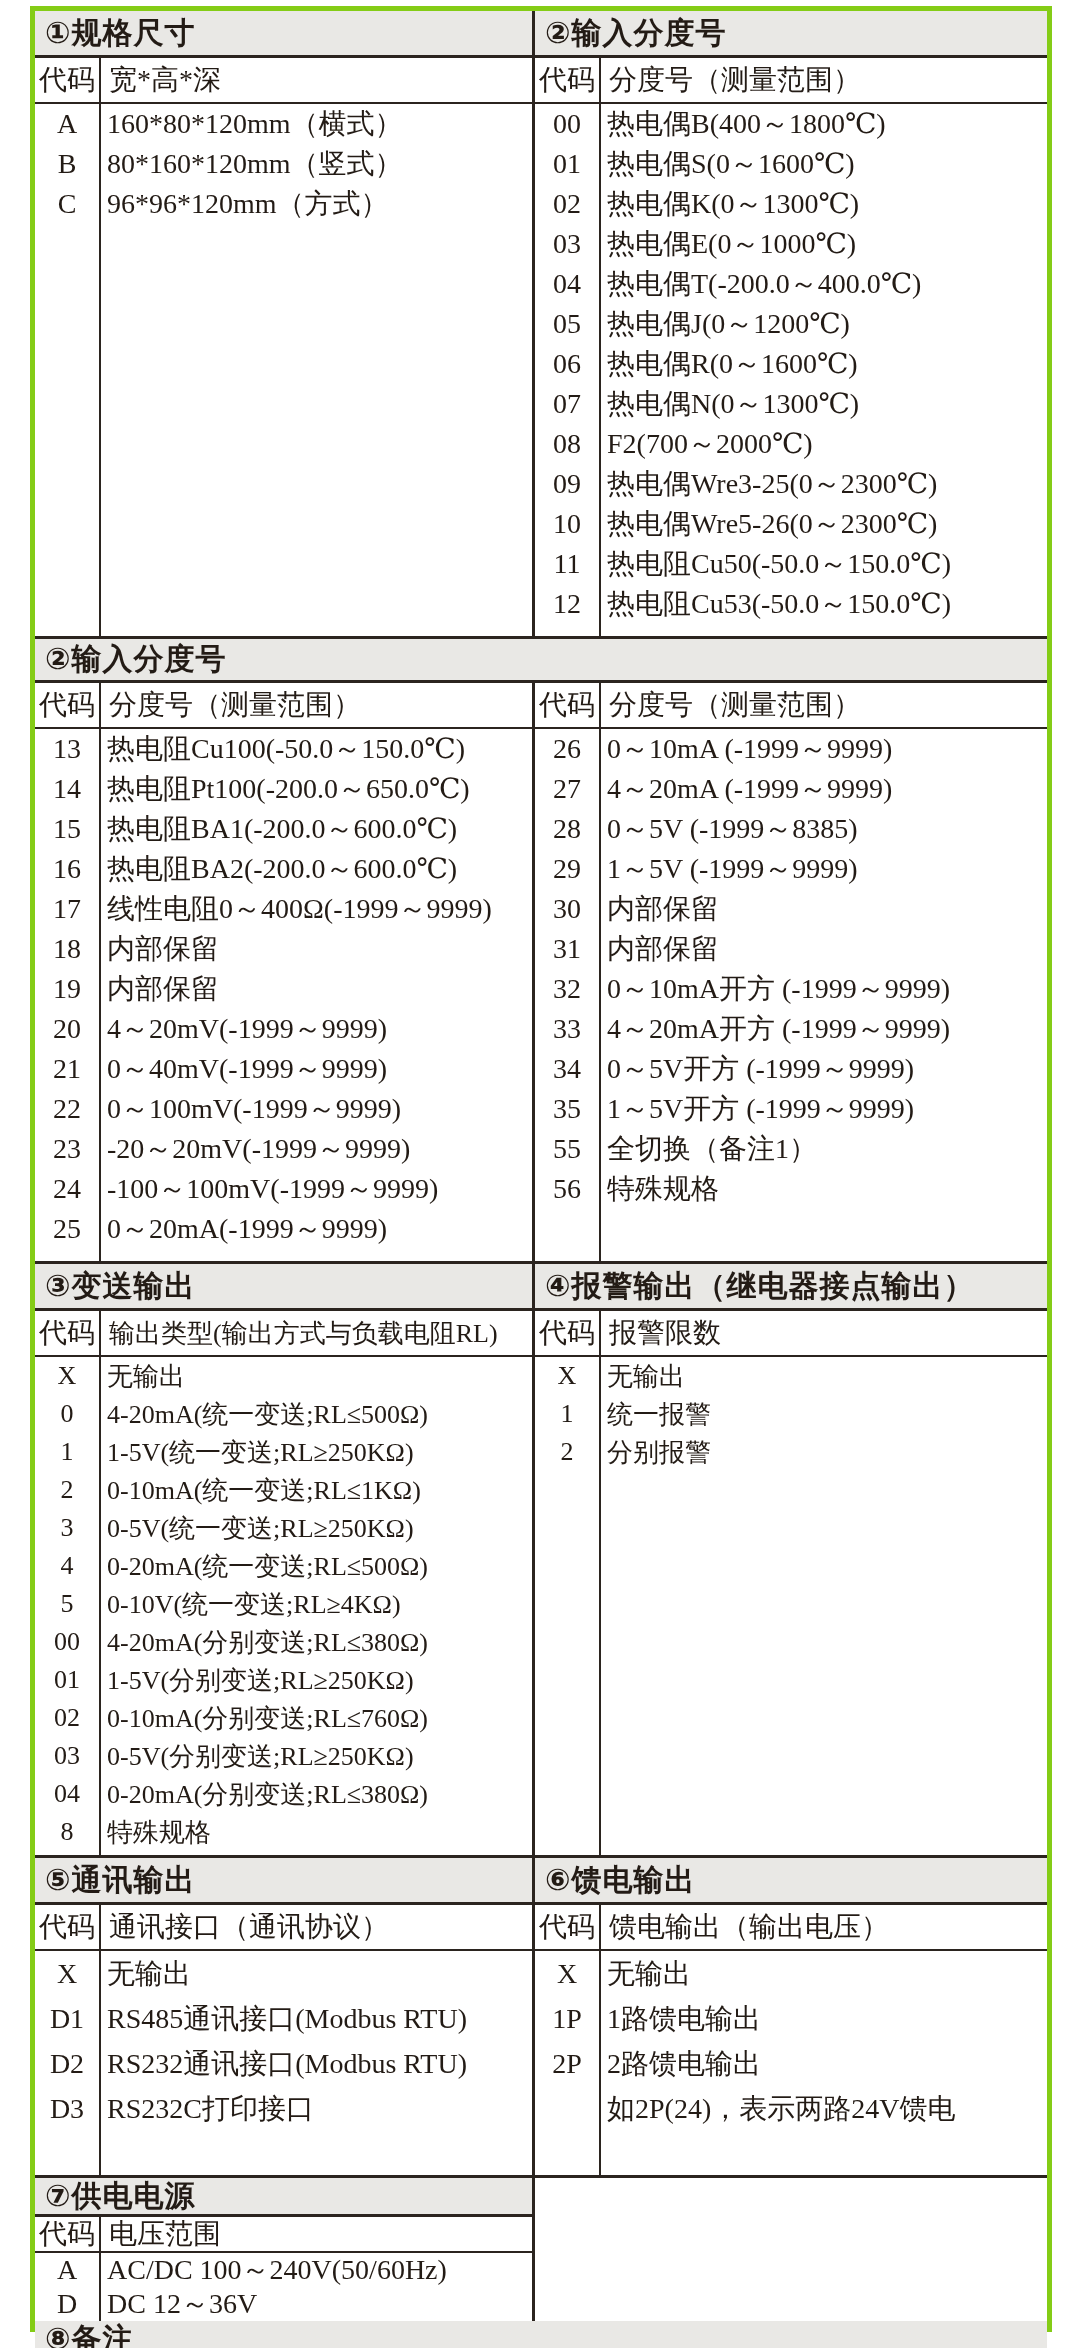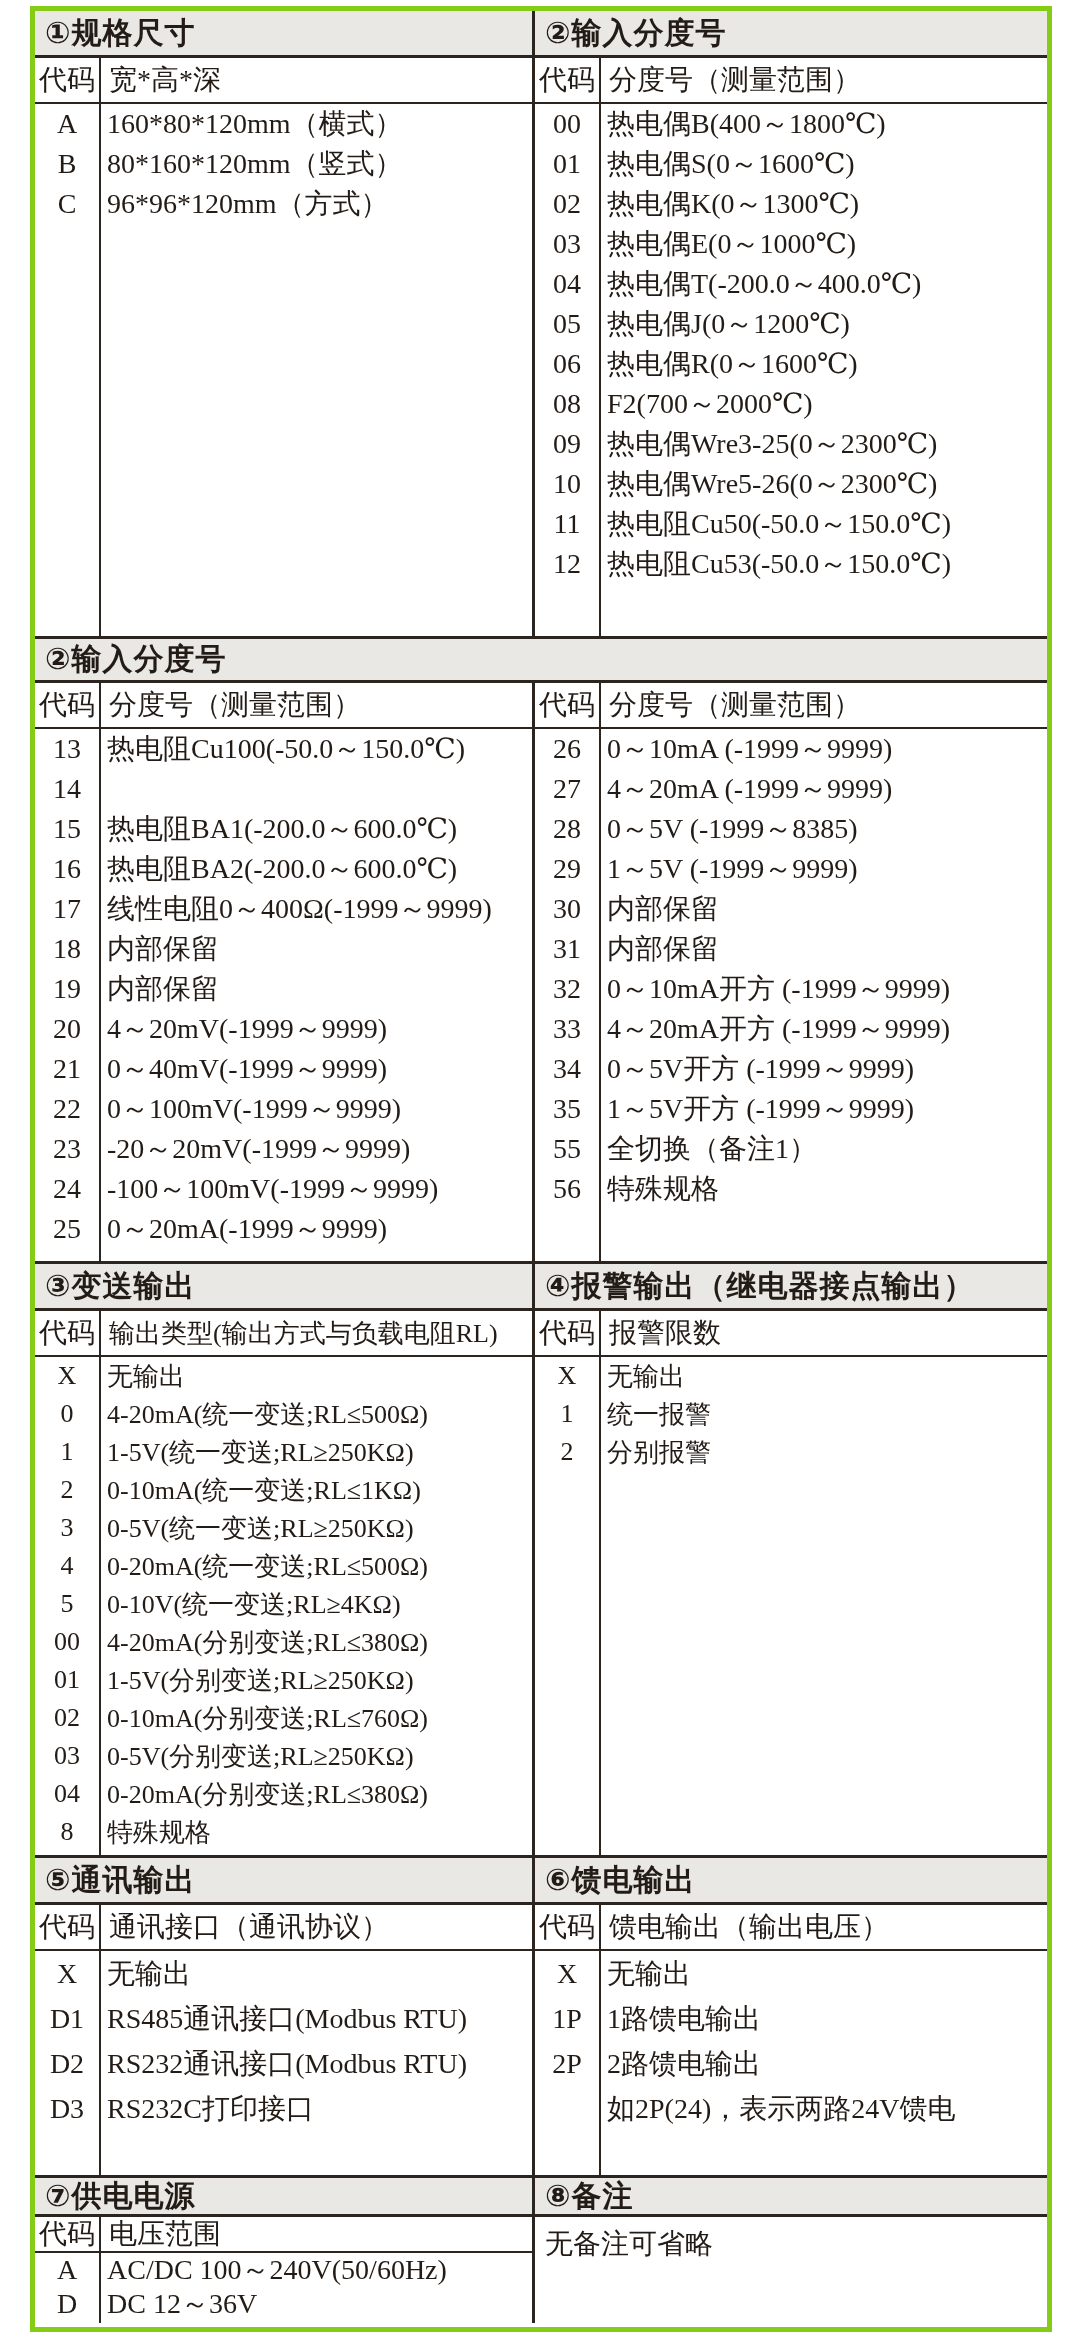--- a/index.html
+++ b/index.html
@@ -5,21 +5,21 @@
   html,body{margin:0;padding:0;background:#ffffff;}
   body{width:1080px;height:2348px;position:relative;
        font-family:"Liberation Serif","DejaVu Serif",serif;
        color:#231b15;}
   .sheet{position:absolute;left:30px;top:6px;width:1022px;height:2326px;
          border:5px solid #84cc16;display:flex;flex-direction:column;
          box-sizing:border-box;background:#ffffff;}
   .block{display:flex;flex-direction:row;box-sizing:border-box;}
   .block + .block{border-top:3px solid #2b241f;}
   .b-a{height:625px;} .b-b{height:625px;flex-direction:column;}
-  .b-c{height:594px;} .b-d{height:320px;} .b-e{height:148px;}
+  .b-c{height:594px;} .b-d{height:320px;} .b-e{height:148px;flex-direction:column;}
   .sec{display:flex;flex-direction:column;box-sizing:border-box;min-width:0;}
   .sec.left{width:500px;border-right:3px solid #2b241f;}
   .sec.right{flex:1;}
   .band{height:44px;flex:0 0 44px;background:#e9e8e5;border-bottom:3px solid #2b241f;
         display:flex;align-items:center;padding-left:10px;
         font-family:"Liberation Sans","DejaVu Sans",sans-serif;
         font-weight:bold;font-size:30px;letter-spacing:1px;white-space:nowrap;}
   .band.full{width:100%;box-sizing:border-box;}
   .hdr{height:44px;flex:0 0 44px;border-bottom:2px solid #2b241f;display:flex;
        font-size:28px;white-space:nowrap;}
@@ -101,20 +101,24 @@
           </div>
           <div class="row">
             <div class="code">05</div>
             <div class="desc">热电偶J(0～1200℃)</div>
           </div>
           <div class="row">
             <div class="code">06</div>
             <div class="desc">热电偶R(0～1600℃)</div>
           </div>
           <div class="row">
+            <div class="code">07</div>
+            <div class="desc">热电偶N(0～1300℃)</div>
+          </div>
+          <div class="row">
             <div class="code">08</div>
             <div class="desc">F2(700～2000℃)</div>
           </div>
           <div class="row">
             <div class="code">09</div>
             <div class="desc">热电偶Wre3-25(0～2300℃)</div>
           </div>
           <div class="row">
             <div class="code">10</div>
             <div class="desc">热电偶Wre5-26(0～2300℃)</div>
@@ -140,20 +144,21 @@
           <div class="desc">分度号（测量范围）</div>
         </div>
         <div class="rows">
             <div class="vline"></div>
             <div class="row">
               <div class="code">13</div>
               <div class="desc">热电阻Cu100(-50.0～150.0℃)</div>
             </div>
             <div class="row">
               <div class="code">14</div>
+              <div class="desc">热电阻Pt100(-200.0～650.0℃)</div>
             </div>
             <div class="row">
               <div class="code">15</div>
               <div class="desc">热电阻BA1(-200.0～600.0℃)</div>
             </div>
             <div class="row">
               <div class="code">16</div>
               <div class="desc">热电阻BA2(-200.0～600.0℃)</div>
             </div>
             <div class="row">

